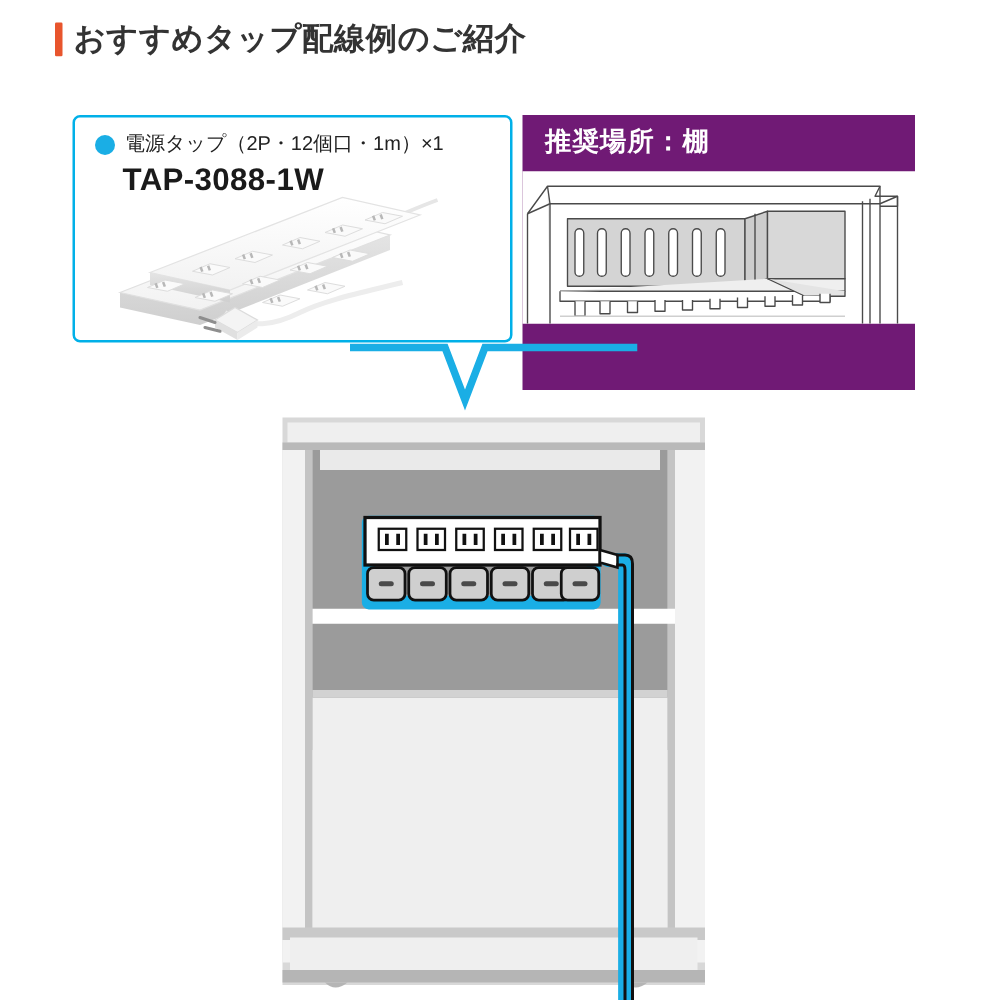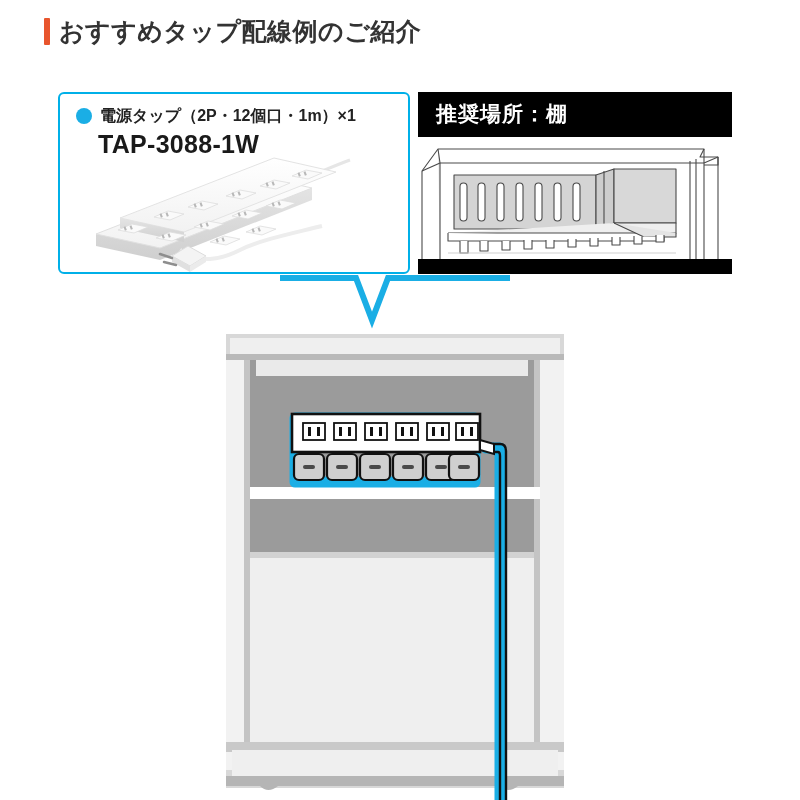--- a/index.html
+++ b/index.html
@@ -51,21 +51,20 @@
     background: #ffffff;
     box-sizing: border-box;
   }
   .product-head {
     position: absolute;
     left: 16px;
     top: 14px;
     display: flex;
     align-items: flex-start;
     gap: 8px;
-    font-weight: bold;
   }
   .bullet-dot {
     width: 16px;
     height: 16px;
     border-radius: 50%;
     background: #1aaee5;
     flex: none;
   }
   .product-name {
     font-size: 16px;
@@ -90,22 +89,22 @@
     width: 352px;
     height: 134px;
   }
 
   
   .place-panel {
     position: absolute;
     left: 418px;
     top: 92px;
     width: 314px;
-    height: 182px;
-    background: #000000;
+    height: 220px;
+    background: #701a75;
     box-sizing: border-box;
     text-align: right;
   }
   .place-title {
     position: absolute;
     left: 18px;
     top: 11px;
     font-size: 21px;
     font-weight: bold;
     color: #ffffff;

